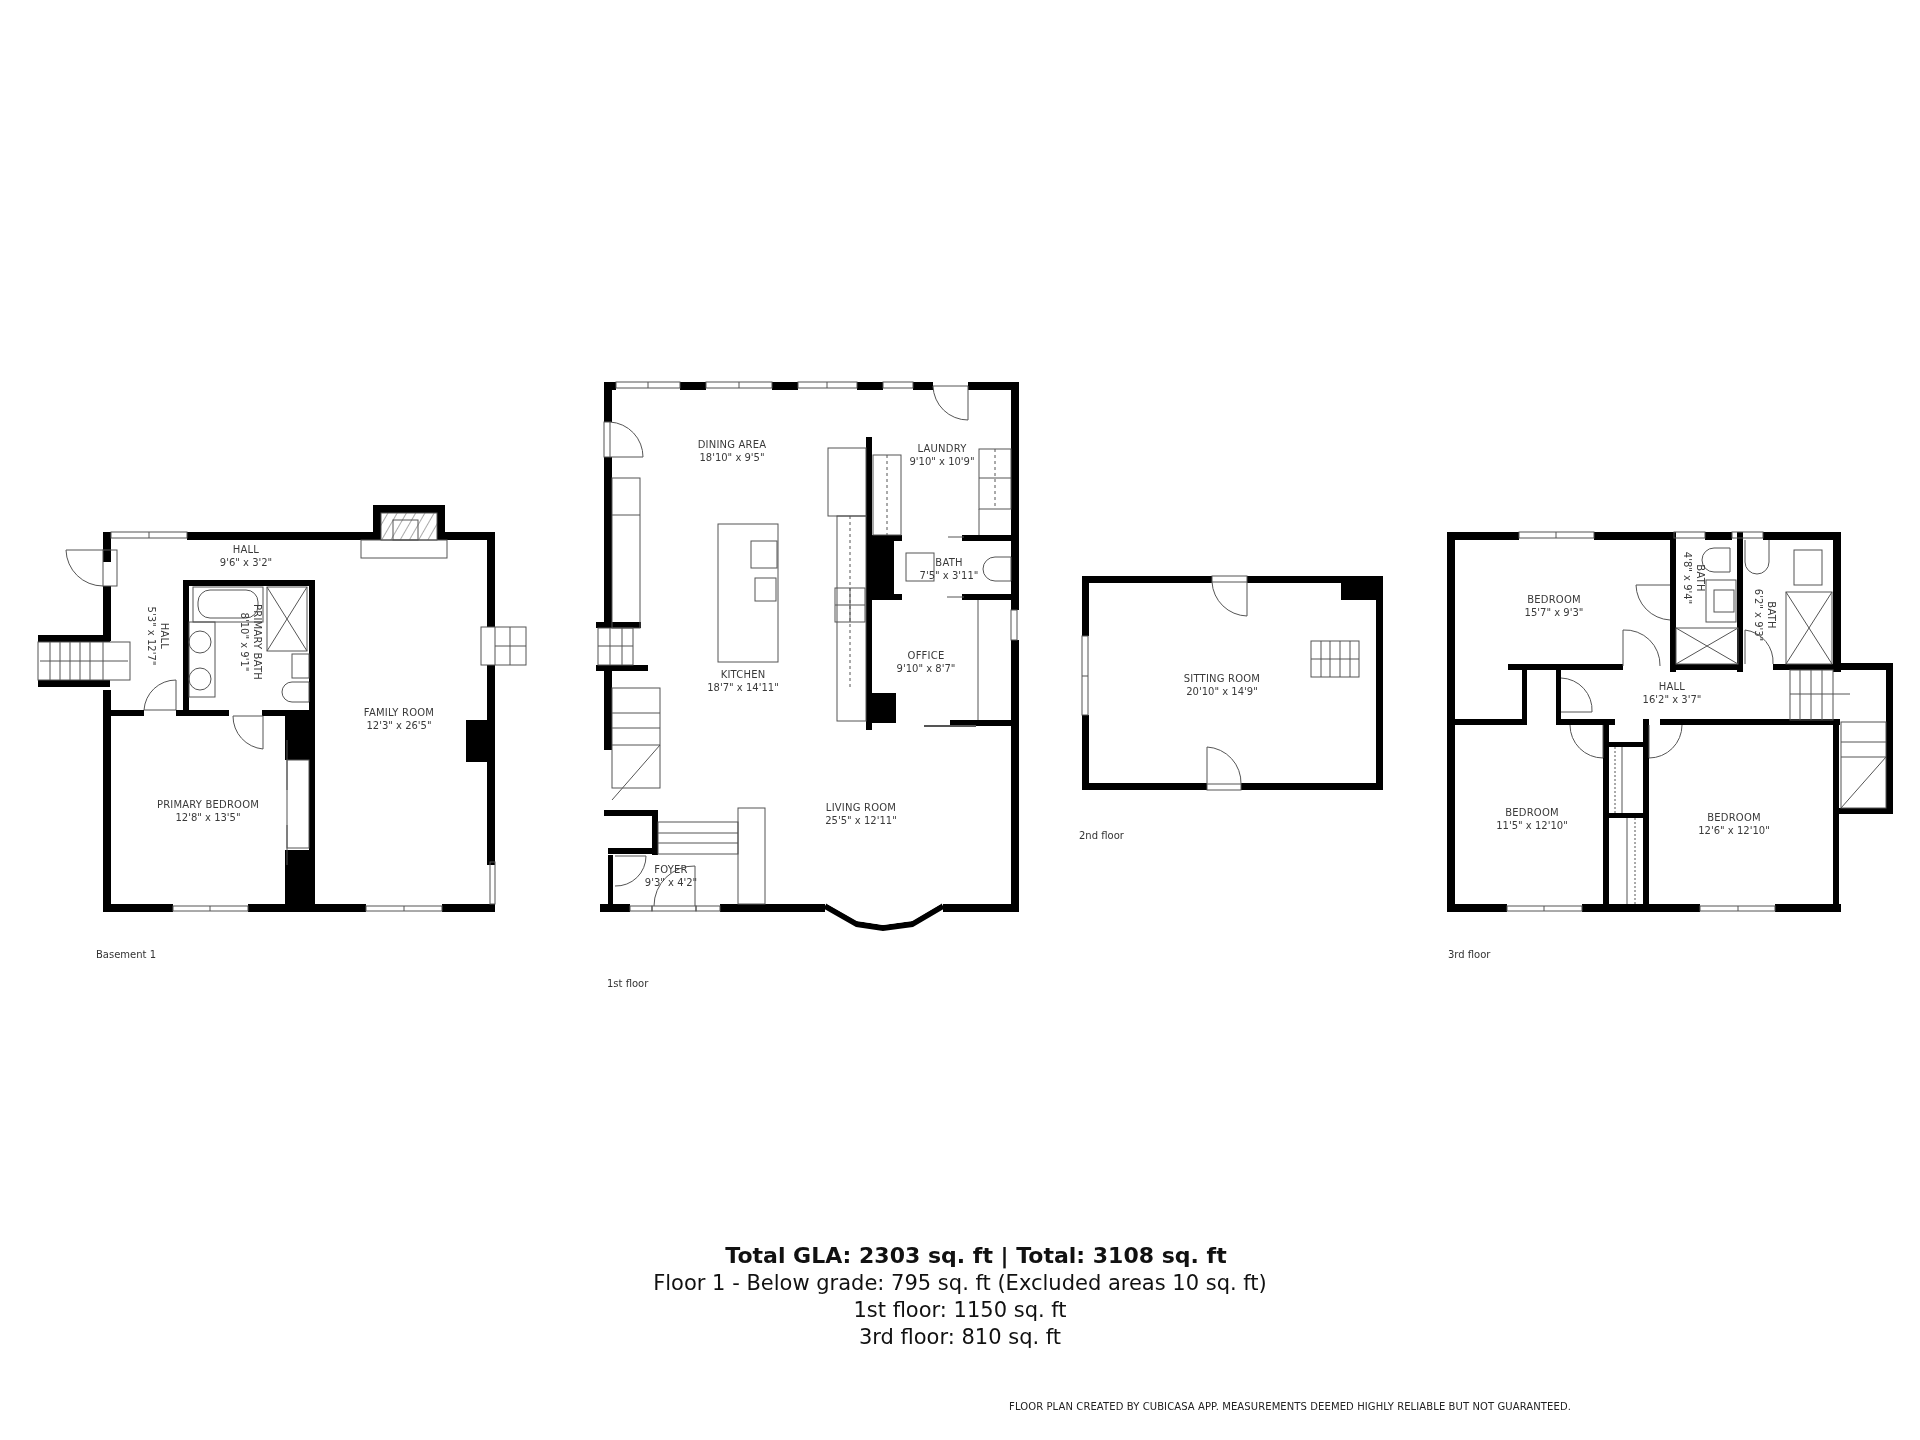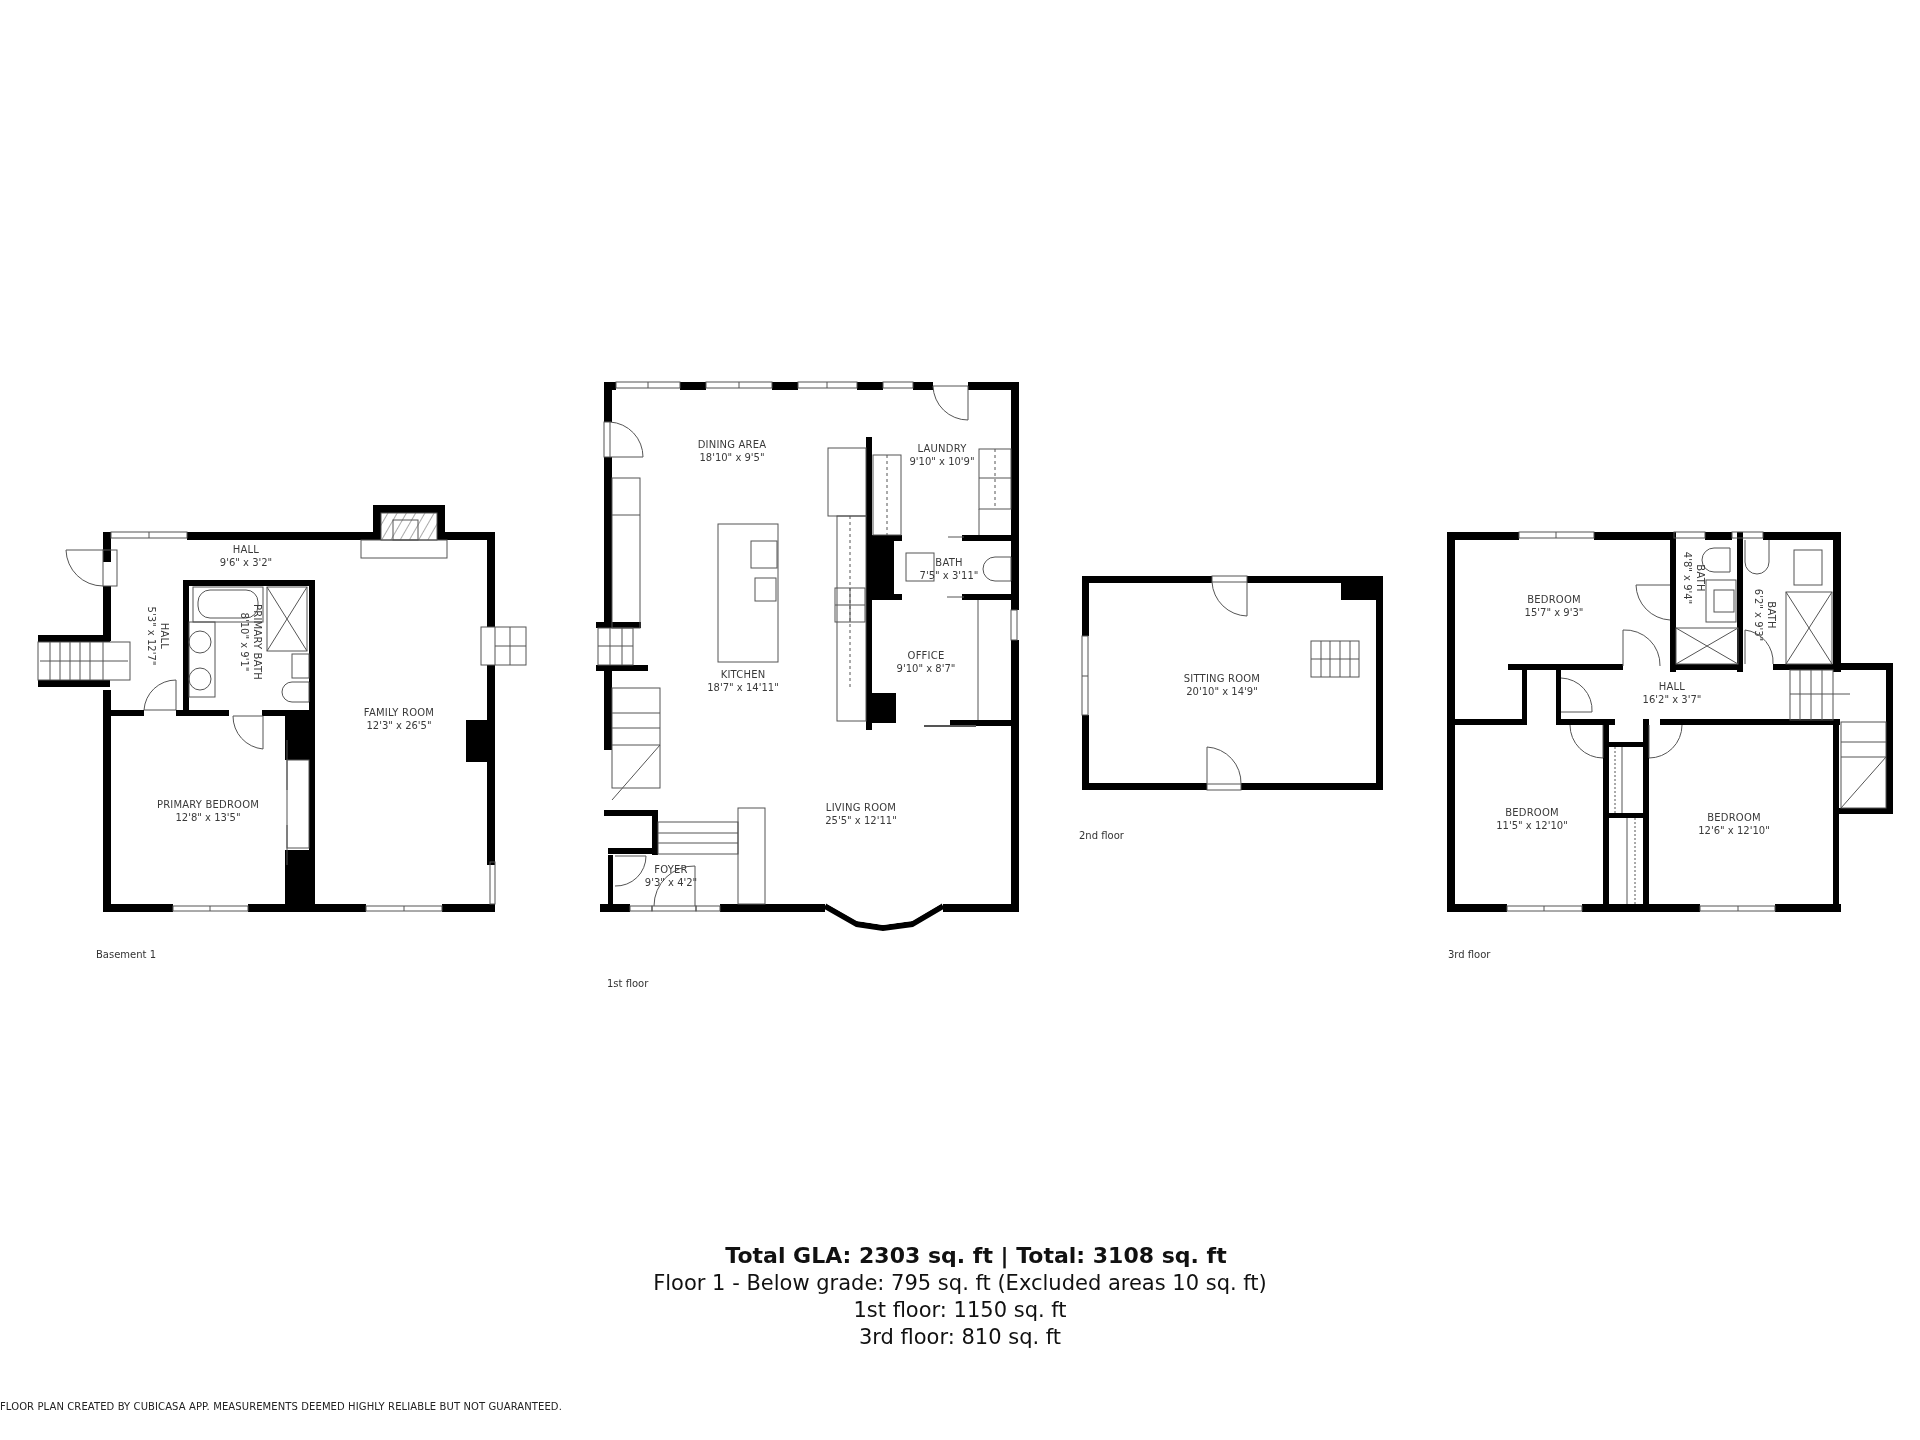--- a/index.html
+++ b/index.html
@@ -6,21 +6,21 @@
   body { width:1920px; height:1440px; position:relative; overflow:hidden; font-family:"DejaVu Sans", sans-serif; color:#333; }
   #plan { position:absolute; left:0; top:0; width:1920px; height:1440px; }
   .lbl { position:absolute; text-align:center; font-size:10px; line-height:13px; color:#3a3a3a; white-space:nowrap; transform:translateX(-50%); }
   .lbl .nm { display:block; letter-spacing:0.2px; }
   .lbl .dm { display:block; }
   .vert { transform:translate(-50%,-50%) rotate(90deg); }
   .floor-label { position:absolute; font-size:10px; color:#333; }
   #summary { position:absolute; left:0; width:1920px; top:1242px; text-align:center; color:#111; }
   #summary .title { font-size:22px; font-weight:bold; line-height:28px;padding-left:32px; }
   #summary .line { font-size:21px; line-height:27px; }
-  #disclaimer { position:absolute; left:0; width:1571px; top:1401px; text-align:left; font-size:10px; color:#222; letter-spacing:0.1px; }
+  #disclaimer { position:absolute; left:0; width:1571px; top:1401px; text-align:right; font-size:10px; color:#222; letter-spacing:0.1px; }
 </style>
 </head>
 <body>
 
 <svg id="plan" viewBox="0 0 1920 1440" xmlns="http://www.w3.org/2000/svg">
   <defs>
     <pattern id="hatch" width="8" height="8" patternUnits="userSpaceOnUse" patternTransform="rotate(30)">
       <line x1="0" y1="0" x2="0" y2="8" stroke="#555" stroke-width="1"></line>
     </pattern>
   </defs>

